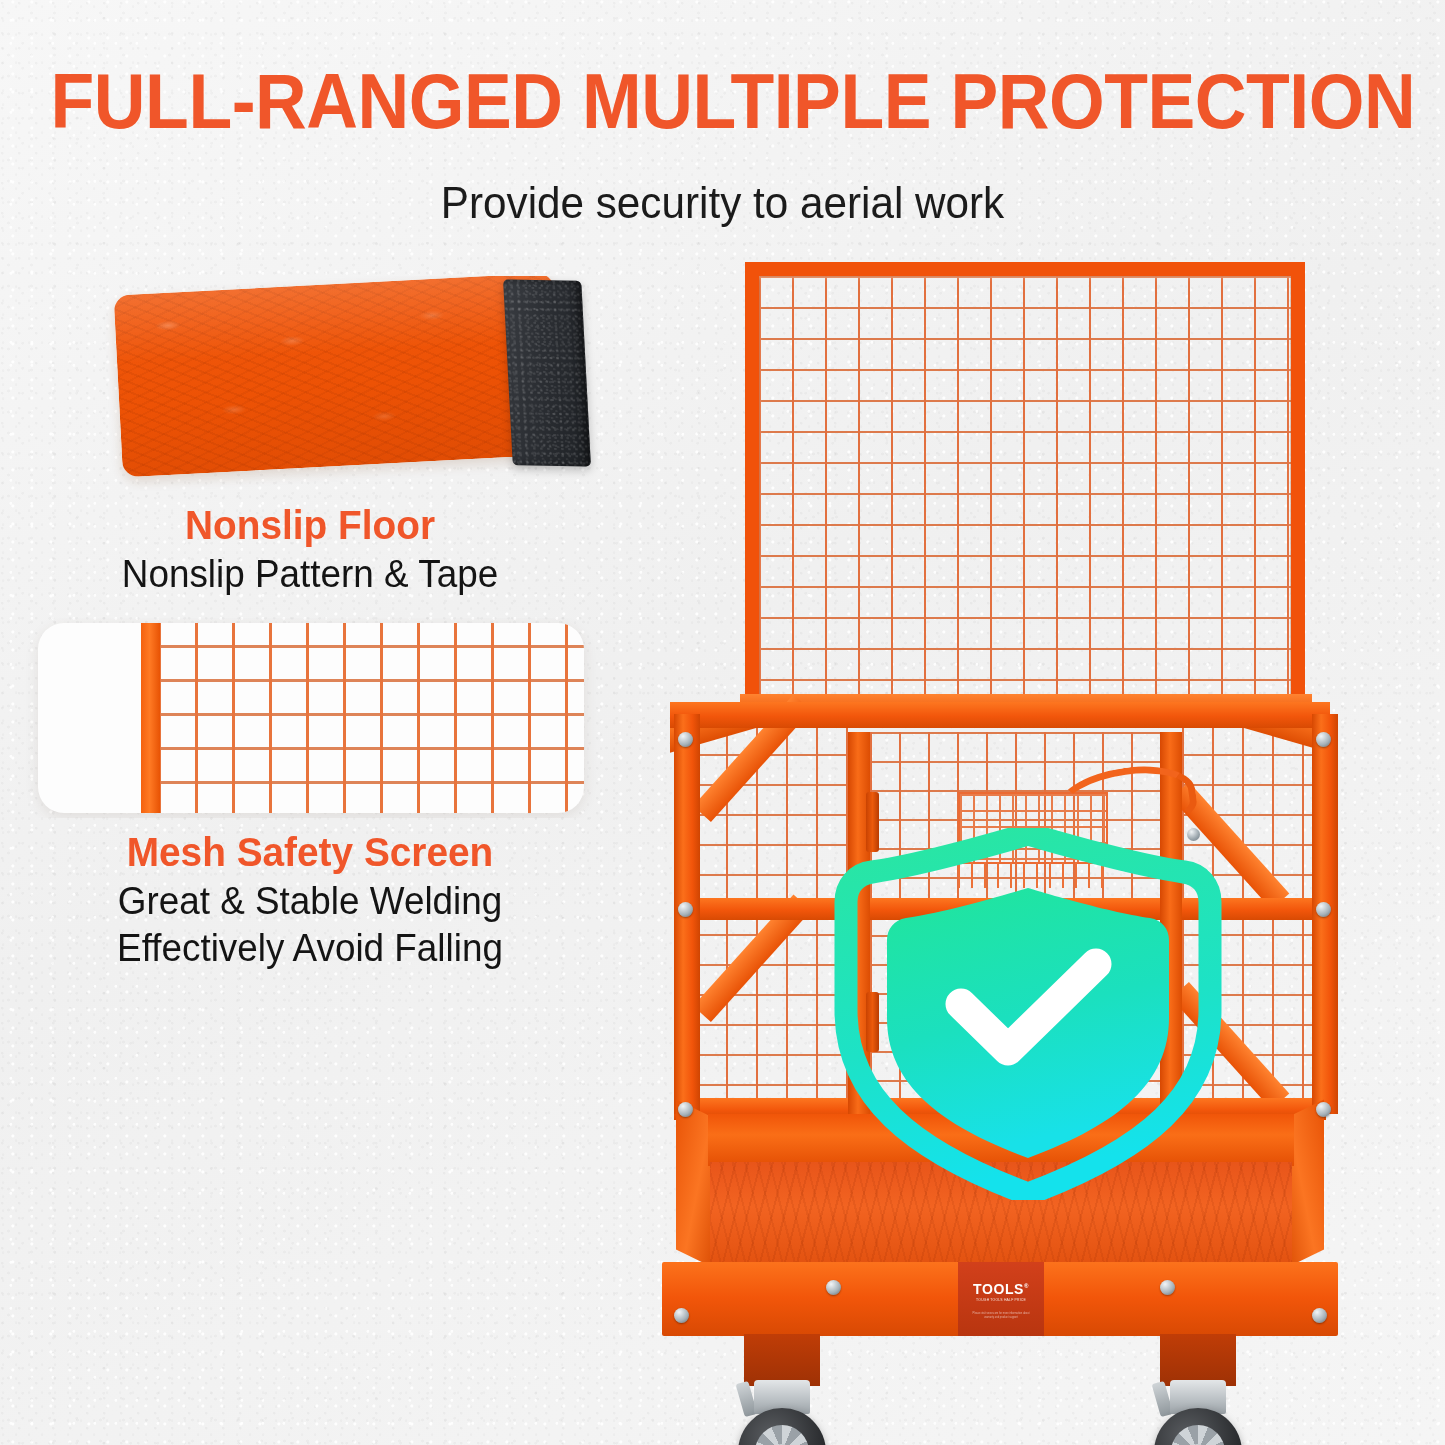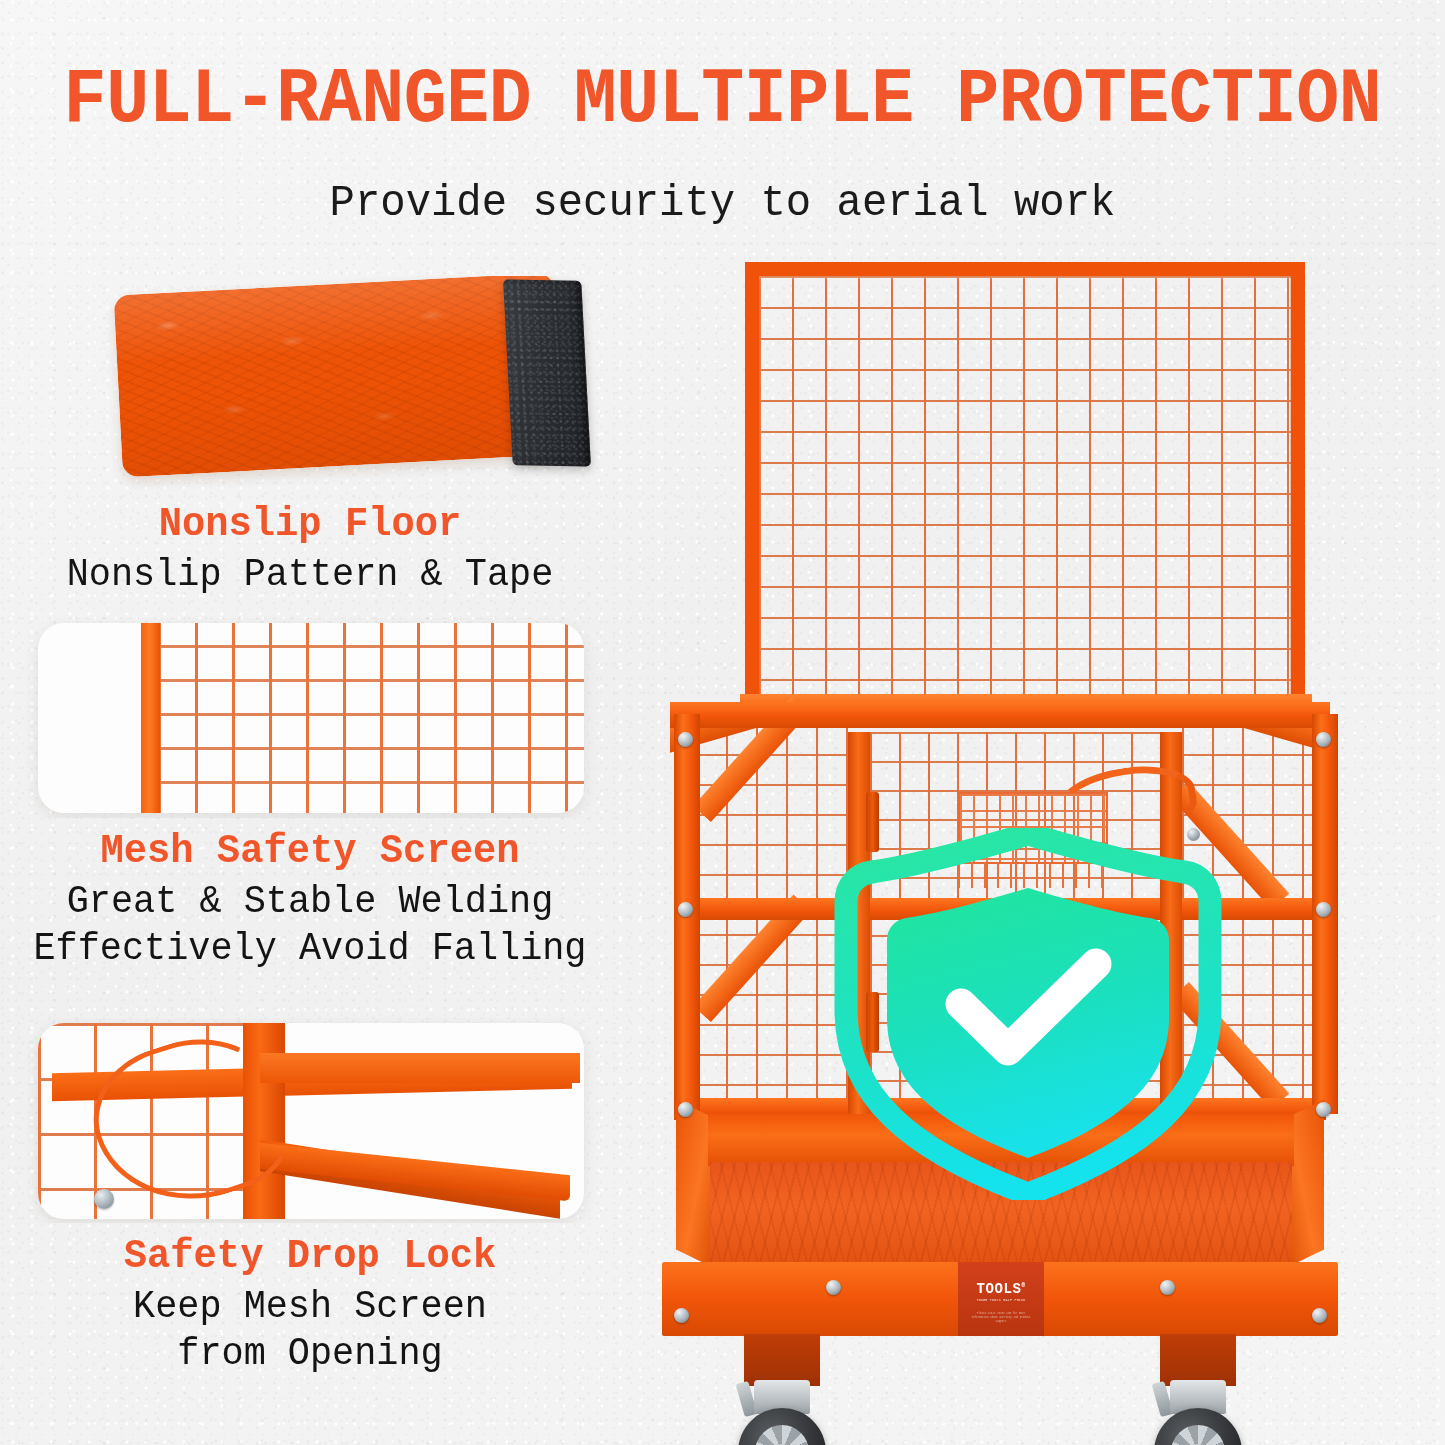--- a/index.html
+++ b/index.html
@@ -18,21 +18,21 @@
       radial-gradient(circle at 13% 21%, rgba(0,0,0,.030) 0 1.1px, transparent 1.6px),
       radial-gradient(circle at 37% 62%, rgba(0,0,0,.026) 0 1.2px, transparent 1.7px),
       radial-gradient(circle at 68% 11%, rgba(255,255,255,.9) 0 1.3px, transparent 1.8px),
       radial-gradient(circle at 84% 73%, rgba(0,0,0,.028) 0 1.1px, transparent 1.6px),
       radial-gradient(circle at 52% 88%, rgba(255,255,255,.85) 0 1.2px, transparent 1.7px),
       radial-gradient(circle at 24% 47%, rgba(0,0,0,.022) 0 1px, transparent 1.5px),
       linear-gradient(152deg, #f7f7f7 0%, #f0f0f0 45%, #f5f5f5 100%);
     background-size: 17px 15px, 23px 21px, 19px 18px, 27px 25px, 21px 23px, 13px 14px, 100% 100%;
   }
 
-  #stage { position: relative; width: 1445px; height: 1195px; font-family: Liberation Mono, monospace; }
+  #stage { position: relative; width: 1445px; height: 1195px; }
 
   
   .headline {
     position: absolute;
     left: 0; top: 58px; width: 1445px;
     text-align: center;
     font-weight: 700;
     font-size: 77px;
     line-height: 86px;
     letter-spacing: -0.5px;
@@ -485,42 +485,20 @@
     <div class="fig plate-wrap">
       <div class="plate"></div>
       <div class="tape"></div>
     </div>
 
     <div class="ftitle">Nonslip Floor</div>
 
     <div class="fdesc">Nonslip Pattern &amp; Tape</div>
   </div>
 
-  <div class="feature" id="feature-lock">
-
-    <div class="fig lockcard-wrap">
-      <div class="lockcard">
-        <div class="lk lk-mesh"></div>
-        <div class="lk lk-post2"></div>
-        <div class="lk lk-rail-top"></div>
-        <div class="lk lk-post"></div>
-        <div class="lk lk-rail-arm"></div>
-        <div class="lk lk-beam2"></div>
-        <div class="lk lk-beam"></div>
-        <div class="lk lk-wire"></div>
-        <div class="lk lk-bolt"></div>
-      </div>
-    </div>
-
-    <div class="ftitle">Safety Drop Lock</div>
-
-    <div class="fdesc">Keep Mesh Screen</div>
-
-    <div class="fdesc">from Opening</div>
-  </div>
 
   <div id="product">
 
     <div class="op back-frame"></div>
 
     <div class="op side-mesh-l"></div>
     <div class="op side-mesh-r"></div>
     <div class="op front-mesh"></div>
 
     <div class="op cap-bar"></div>

